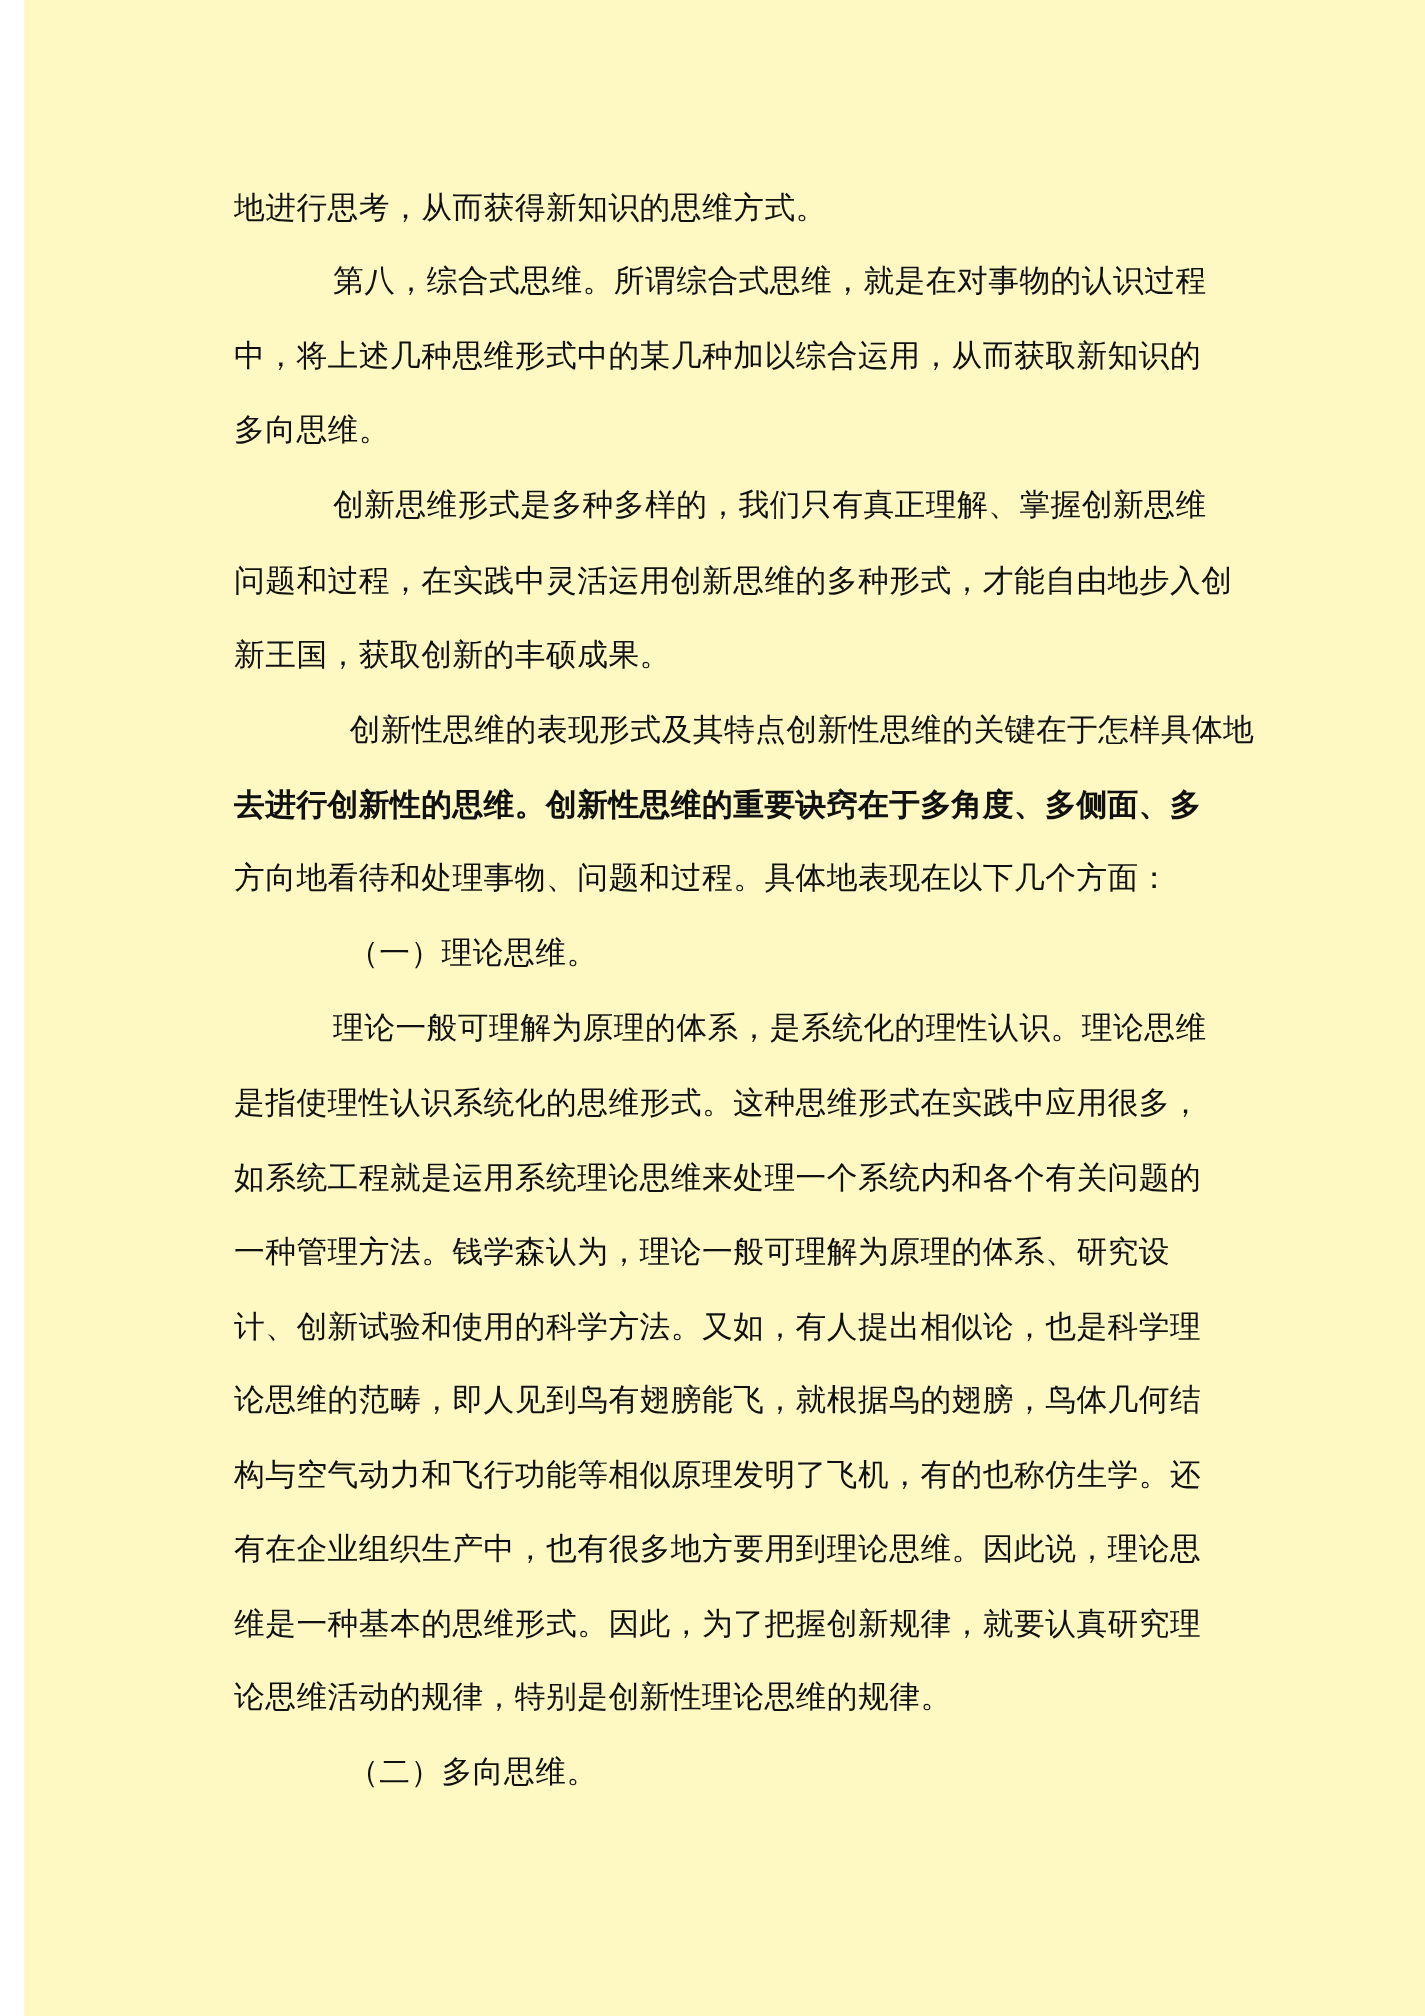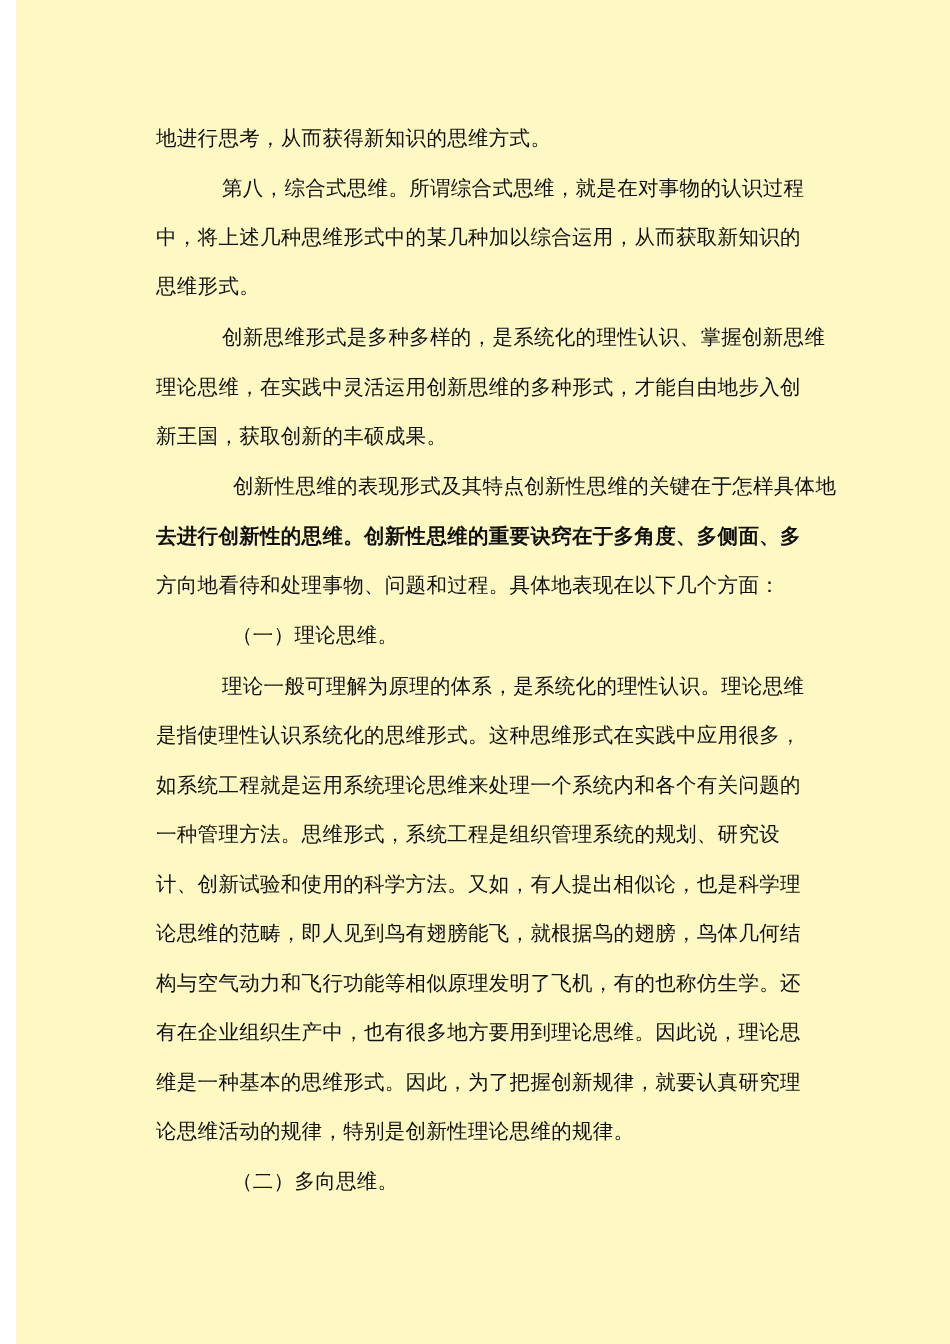--- a/index.html
+++ b/index.html
@@ -40,42 +40,42 @@
 
 <div class="page">
 
   <div>
     <div class="line" style="top:126px;">地进行思考，从而获得新知识的思维方式。</div>
   </div>
 
   <div>
     <div class="line indent2" style="top:176px;">第八，综合式思维。所谓综合式思维，就是在对事物的认识过程</div>
     <div class="line" style="top:225px;">中，将上述几种思维形式中的某几种加以综合运用，从而获取新知识的</div>
-    <div class="line" style="top:274px;">思维形式。</div>
+    <div class="line" style="top:274px;">多向思维。</div>
   </div>
 
   <div>
-    <div class="line indent2" style="top:325px;">创新思维形式是多种多样的，是系统化的理性认识、掌握创新思维</div>
-    <div class="line" style="top:375px;">理论思维，在实践中灵活运用创新思维的多种形式，才能自由地步入创</div>
+    <div class="line indent2" style="top:325px;">创新思维形式是多种多样的，我们只有真正理解、掌握创新思维</div>
+    <div class="line" style="top:375px;">问题和过程，在实践中灵活运用创新思维的多种形式，才能自由地步入创</div>
     <div class="line" style="top:424px;">新王国，获取创新的丰硕成果。</div>
   </div>
 
   <div>
     <div class="line indent-b" style="top:474px;">创新性思维的表现形式及其特点创新性思维的关键在于怎样具体地</div>
     <div class="line" style="top:524px;font-weight:bold;">去进行创新性的思维。创新性思维的重要诀窍在于多角度、多侧面、多</div>
     <div class="line" style="top:573px;">方向地看待和处理事物、问题和过程。具体地表现在以下几个方面：</div>
   </div>
 
   <div class="line indent-h" style="top:623px;">（一）理论思维。</div>
 
   <div>
     <div class="line indent2" style="top:674px;">理论一般可理解为原理的体系，是系统化的理性认识。理论思维</div>
     <div class="line" style="top:723px;">是指使理性认识系统化的思维形式。这种思维形式在实践中应用很多，</div>
     <div class="line" style="top:773px;">如系统工程就是运用系统理论思维来处理一个系统内和各个有关问题的</div>
-    <div class="line" style="top:822px;">一种管理方法。思维形式，系统工程是组织管理系统的规划、研究设</div>
+    <div class="line" style="top:822px;">一种管理方法。钱学森认为，理论一般可理解为原理的体系、研究设</div>
     <div class="line" style="top:872px;">计、创新试验和使用的科学方法。又如，有人提出相似论，也是科学理</div>
     <div class="line" style="top:921px;text-align:center;">论思维的范畴，即人见到鸟有翅膀能飞，就根据鸟的翅膀，鸟体几何结</div>
     <div class="line" style="top:971px;">构与空气动力和飞行功能等相似原理发明了飞机，有的也称仿生学。还</div>
     <div class="line" style="top:1020px;">有在企业组织生产中，也有很多地方要用到理论思维。因此说，理论思</div>
     <div class="line" style="top:1070px;">维是一种基本的思维形式。因此，为了把握创新规律，就要认真研究理</div>
     <div class="line" style="top:1119px;">论思维活动的规律，特别是创新性理论思维的规律。</div>
   </div>
 
   <div class="line indent-h" style="top:1169px;">（二）多向思维。</div>
 

